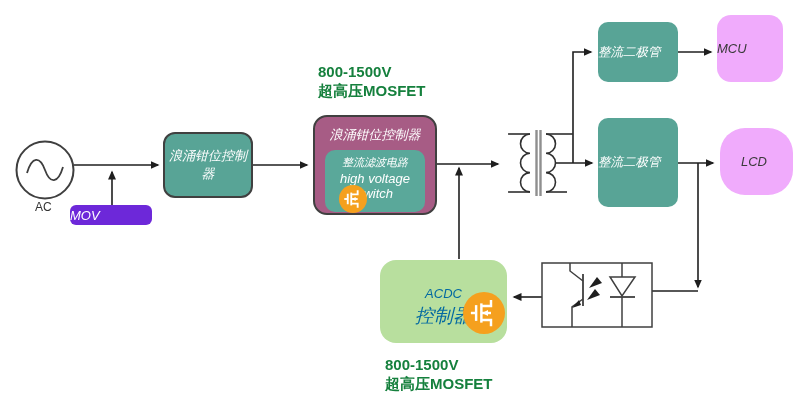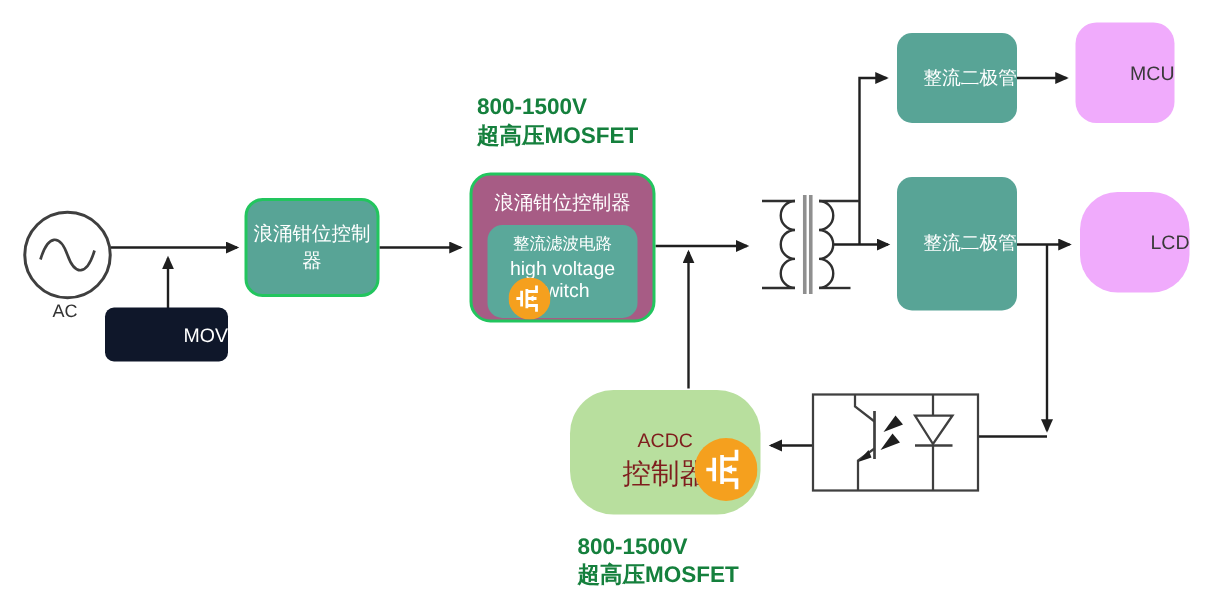--- a/index.html
+++ b/index.html
@@ -1,42 +1,42 @@
 <!DOCTYPE html>
 <html><head>
 <meta charset="utf-8">
 <style>
   html,body{margin:0;padding:0;background:#ffffff;}
   .stage{
     position:relative;width:806px;height:409px;background:#ffffff;overflow:hidden;
     font-family:"Liberation Sans","DejaVu Sans",sans-serif;
   }
   .wires{position:absolute;left:0;top:0;z-index:0;}
-  .block{position:absolute;z-index:2;box-sizing:border-box;display:flex;align-items:center;justify-content:flex-end;text-align:center;}
+  .block{position:absolute;z-index:2;box-sizing:border-box;display:flex;align-items:center;justify-content:flex-start;text-align:center;font-style:italic;}
   .teal{background:#58a496;color:#ffffff;}
-  .bordered{border:2px solid #22c55e;}
-  .mov{left:70px;top:205px;width:82px;height:36px;border-radius:6px;background:#0f172a;color:#fff;font-size:13px;}
+  .bordered{border:2px solid #404040;}
+  .mov{left:70px;top:205px;width:82px;height:20px;border-radius:6px;background:#6d28d9;color:#fff;font-size:13px;}
   .rectfilter{left:163px;top:132px;width:90px;height:66px;border-radius:12px;font-size:13px;}
   .surge{left:313px;top:115px;width:124px;height:100px;border-radius:14px;background:#a75c85;color:#fff;
          display:block;overflow:visible;}
   .surge-title{margin-top:9px;text-align:center;font-size:13px;color:#fff;}
   .hvswitch{position:absolute;left:10px;top:33px;width:100px;height:62px;border-radius:10px;background:#5aa89a;
             color:#fff;display:block;text-align:center;overflow:visible;}
   .hvswitch .cn{margin-top:5px;font-size:11px;}
   .hvswitch .en{font-size:13px;margin-top:1px;}
   .mosfet-badge{position:absolute;z-index:3;}
-  .acdc{left:380px;top:260px;width:127px;height:83px;border-radius:29px;background:#b8df9e;color:#7f1d1d;
+  .acdc{left:380px;top:260px;width:127px;height:83px;border-radius:16px;background:#b8df9e;color:#0369a1;
         display:block;text-align:center;overflow:visible;}
   .acdc-l1{margin-top:26px;font-size:13px;}
   .acdc-l2{font-size:19px;margin-top:2px;}
   .diode-top{left:598px;top:22px;width:80px;height:60px;border-radius:10px;font-size:12.5px;}
   .diode-bottom{left:598px;top:118px;width:80px;height:89px;border-radius:10px;font-size:12.5px;}
   .gray{background:#f0abfc;color:#3a3a3a;}
   .mcu{left:717px;top:15px;width:66px;height:67px;border-radius:14px;font-size:13px;}
-  .lcd{left:720px;top:128px;width:73px;height:67px;border-radius:25px;font-size:13px;}
+  .lcd{left:720px;top:128px;width:73px;height:67px;border-radius:25px;font-size:13px;padding-left:21px;}
   .note{position:absolute;z-index:2;color:#15803d;font-size:15px;font-weight:600;line-height:19px;white-space:nowrap;}
   .note-top{left:318px;top:62px;}
   .note-bottom{left:385px;top:355px;}
   .ac-label{position:absolute;left:35px;top:200px;z-index:2;color:#333;font-size:12px;}
 </style>
 </head>
 <body>
 
 <div class="stage">
 

